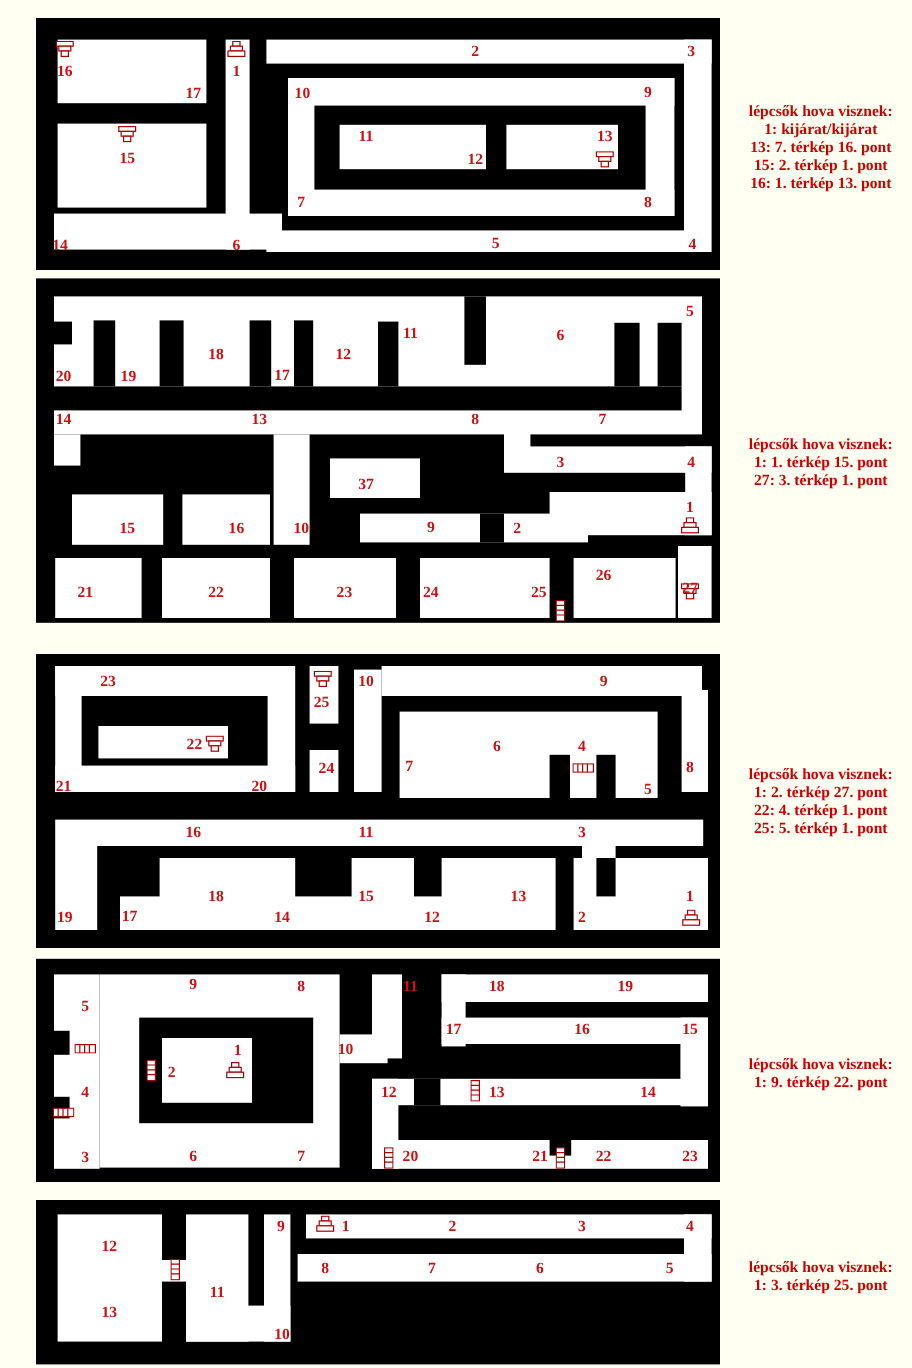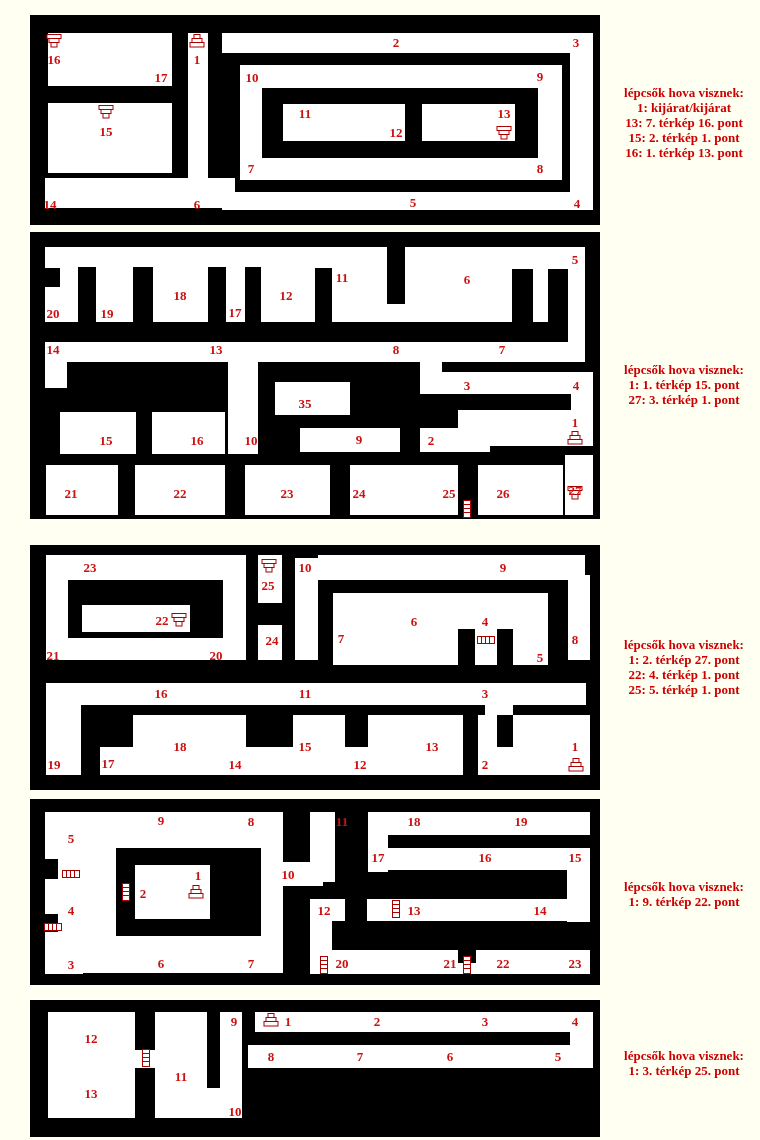--- a/index.html
+++ b/index.html
@@ -124,35 +124,35 @@
         <span class="pt-label" style="left: 150px; top: 63px;">18</span>
         <span class="pt-label" style="left: 205px; top: 80px;">17</span>
         <span class="pt-label" style="left: 256px; top: 63px;">12</span>
         <span class="pt-label" style="left: 312px; top: 45px;">11</span>
         <span class="pt-label" style="left: 437px; top: 47px;">6</span>
         <span class="pt-label" style="left: 545px; top: 27px;">5</span>
         <span class="pt-label" style="left: 23px; top: 117px;">14</span>
         <span class="pt-label" style="left: 186px; top: 117px;">13</span>
         <span class="pt-label" style="left: 366px; top: 117px;">8</span>
         <span class="pt-label" style="left: 472px; top: 117px;">7</span>
-        <span class="pt-label" style="left: 275px; top: 171px;">35</span>
+        <span class="pt-label" style="left: 275px; top: 171px;">37</span>
         <span class="pt-label" style="left: 76px; top: 208px;">15</span>
         <span class="pt-label" style="left: 167px; top: 208px;">16</span>
         <span class="pt-label" style="left: 221px; top: 208px;">10</span>
         <span class="pt-label" style="left: 329px; top: 207px;">9</span>
         <span class="pt-label" style="left: 401px; top: 208px;">2</span>
         <span class="pt-label" style="left: 437px; top: 153px;">3</span>
         <span class="pt-label" style="left: 546px; top: 153px;">4</span>
         <span class="pt-label" style="left: 545px; top: 190px;">1</span>
         <span class="pt-label" style="left: 41px; top: 261px;">21</span>
         <span class="pt-label" style="left: 150px; top: 261px;">22</span>
         <span class="pt-label" style="left: 257px; top: 261px;">23</span>
         <span class="pt-label" style="left: 329px; top: 261px;">24</span>
         <span class="pt-label" style="left: 419px; top: 261px;">25</span>
-        <span class="pt-label" style="left: 473px; top: 261px; text-align: right;">26</span>
+        <span class="pt-label" style="left: 473px; top: 247px; text-align: right;">26</span>
         <span class="pt-label" style="left: 545px; top: 247px; margin-top: 11px;">27</span>
       </div>
       <div class="map-panel" style="left: 30px; top: 545px; width: 570px; height: 245px;">
         <div class="rect w" style="left: 16px; top: 10px; width: 200px; height: 25px;"></div>
         <div class="rect w" style="left: 16px; top: 10px; width: 22px; height: 105px;"></div>
         <div class="rect w" style="left: 16px; top: 93px; width: 200px; height: 22px;"></div>
         <div class="rect w" style="left: 193px; top: 35px; width: 23px; height: 80px;"></div>
         <div class="rect w" style="left: 52px; top: 60px; width: 108px; height: 27px;"></div>
         <div class="rect w" style="left: 228px; top: 10px; width: 24px; height: 48px;"></div>
         <div class="rect w" style="left: 228px; top: 80px; width: 24px; height: 35px;"></div>

